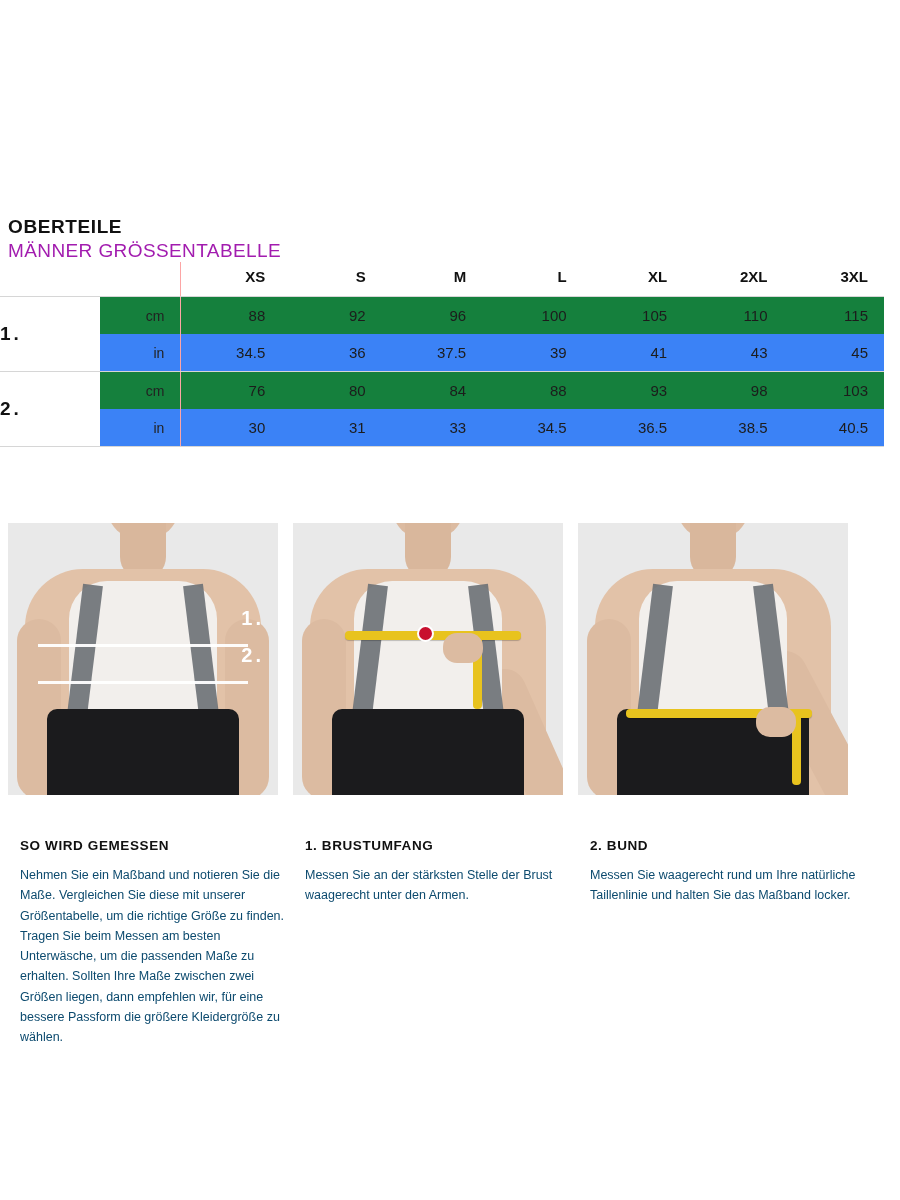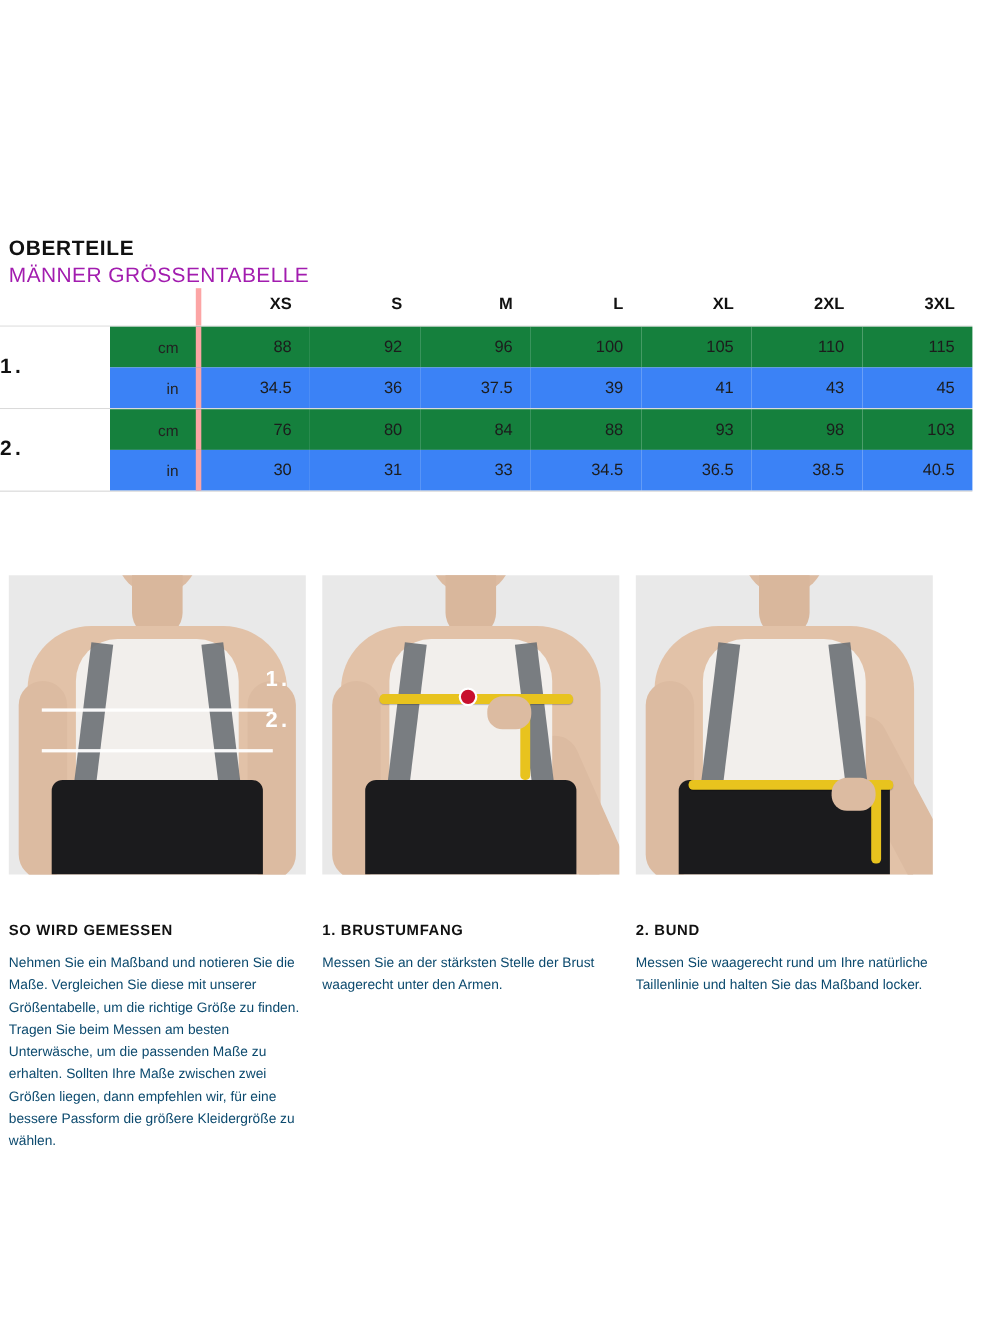--- a/index.html
+++ b/index.html
@@ -110,21 +110,21 @@
     height: 1px;
     padding: 0;
   }
   .sep-line .line-inner {
     border-top: 1px solid #d6d6d6;
     height: 0;
     font-size: 0;
     line-height: 0;
   }
   .vline {
-    border-left: 5px solid #fca5a5;
+    border-left: 1px solid #fca5a5;
   }
 
   
   .photos {
     position: absolute;
     left: 0;
     top: 523px;
     width: 900px;
     display: flex;
     gap: 15px;
@@ -244,21 +244,21 @@
   }
 
   
   .text-cols {
     position: absolute;
     left: 0;
     top: 838px;
     width: 900px;
     display: flex;
     gap: 15px;
-    padding: 0 8px;
+    padding: 0 20px;
   }
   .col {
     width: 270px;
   }
   .col h3 {
     font-size: 13.5px;
     font-weight: bold;
     letter-spacing: 0.6px;
     margin: 0 0 12px 0;
     color: #111;

